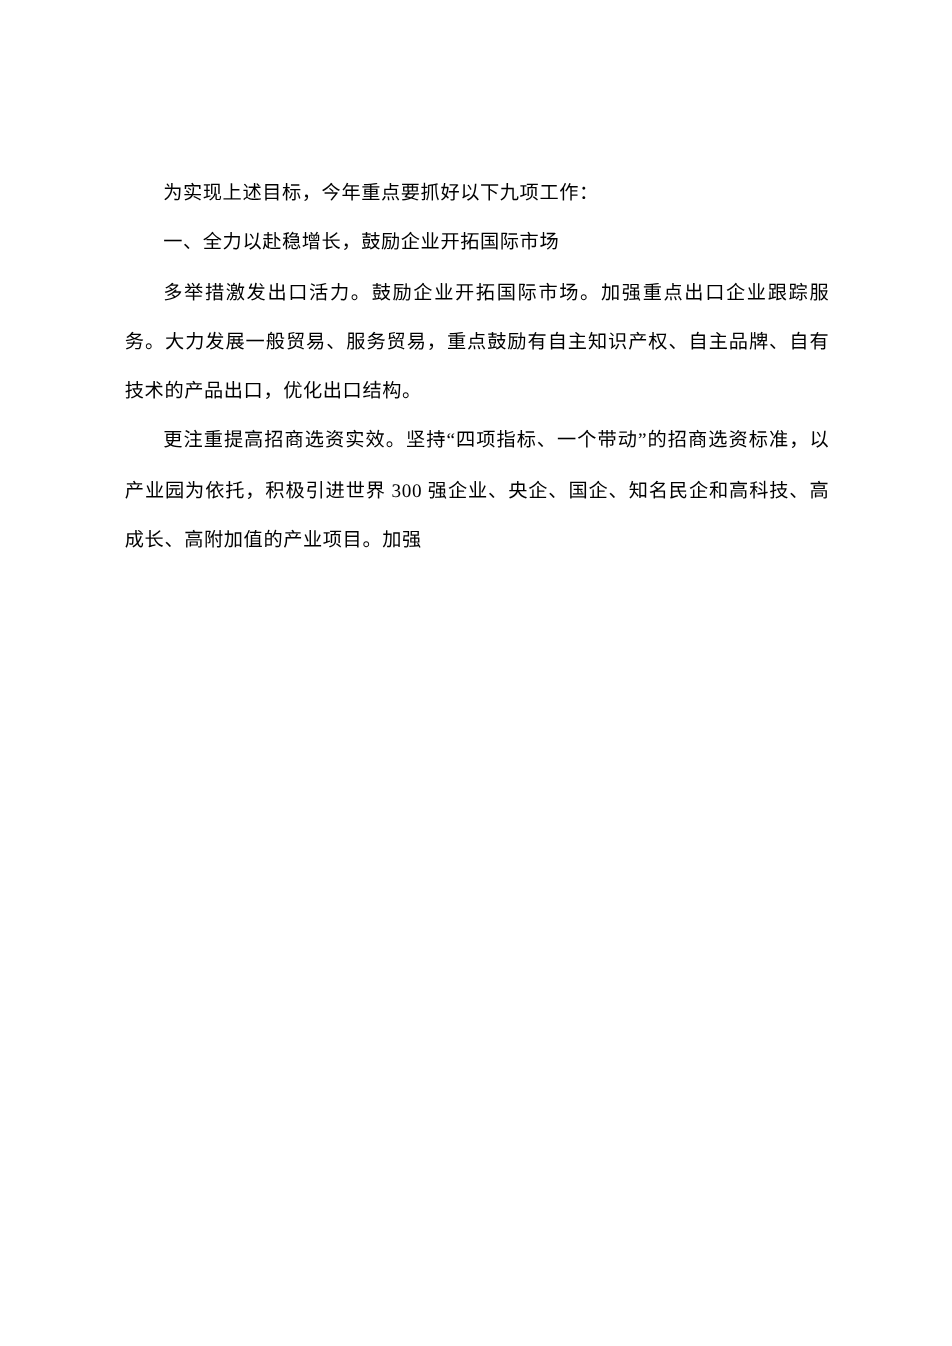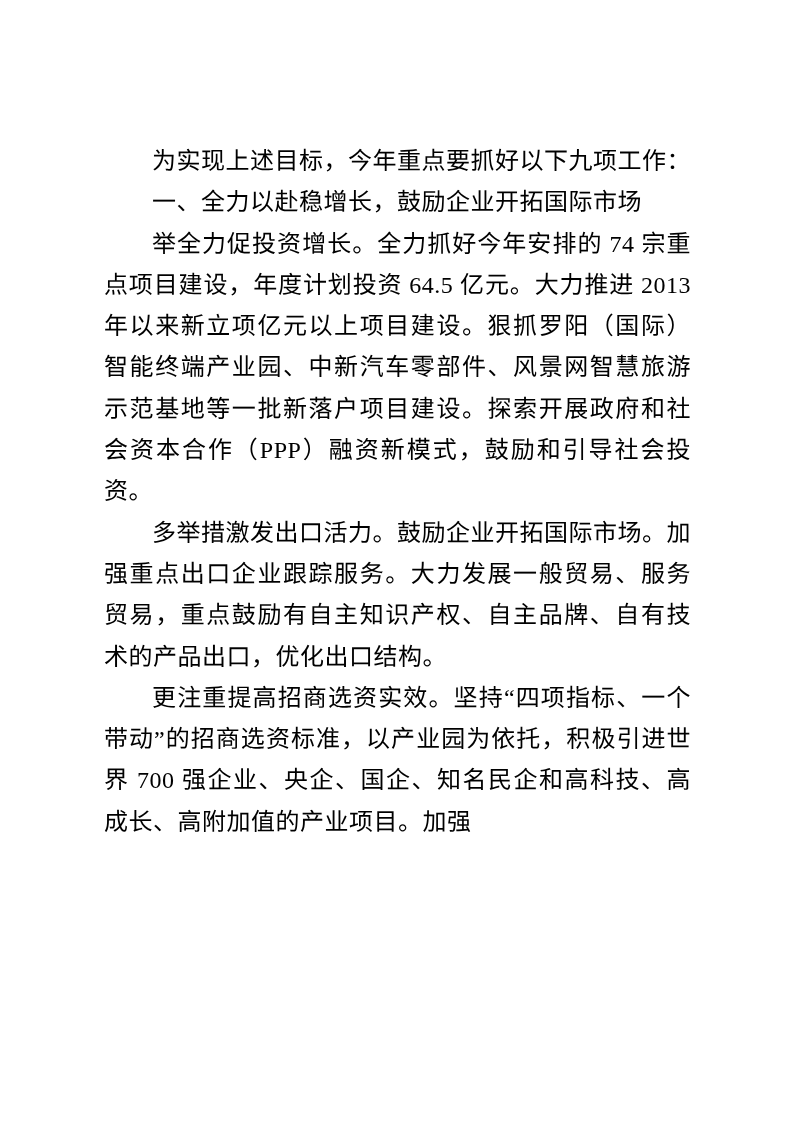--- a/index.html
+++ b/index.html
@@ -14,35 +14,34 @@
     background: #ffffff;
     overflow: hidden;
   }
   .content {
     position: absolute;
     left: 104px;
     top: 141px;
     width: 587px;
     color: #000000;
     font-family: "Liberation Serif", "DejaVu Serif", serif;
-    font-size: 24px;
+    font-size: 16px;
     line-height: 41.3px;
     text-align: justify;
     letter-spacing: 0.5px;
   }
   .content p {
     margin: 0;
     padding: 0;
     text-indent: 2em;
   }
 </style>
 </head>
 <body>
 
 <div class="page">
   <div class="content">
     <p>为实现上述目标，今年重点要抓好以下九项工作：</p>
     <p>一、全力以赴稳增长，鼓励企业开拓国际市场</p>
-    <p>举全力促投资增长。全力抓好今年安排的 74 宗重点项目建设，年度计划投资 64.5 亿元。大力推进 2013 年以来新立项亿元以上项目建设。狠抓罗阳（国际）智能终端产业园、中新汽车零部件、风景网智慧旅游示范基地等一批新落户项目建设。探索开展政府和社会资本合作（PPP）融资新模式，鼓励和引导社会投资。</p>
     <p>多举措激发出口活力。鼓励企业开拓国际市场。加强重点出口企业跟踪服务。大力发展一般贸易、服务贸易，重点鼓励有自主知识产权、自主品牌、自有技术的产品出口，优化出口结构。</p>
-    <p>更注重提高招商选资实效。坚持“四项指标、一个带动”的招商选资标准，以产业园为依托，积极引进世界 700 强企业、央企、国企、知名民企和高科技、高成长、高附加值的产业项目。加强</p>
+    <p>更注重提高招商选资实效。坚持“四项指标、一个带动”的招商选资标准，以产业园为依托，积极引进世界 300 强企业、央企、国企、知名民企和高科技、高成长、高附加值的产业项目。加强</p>
   </div>
 </div>
 
 </body></html>

